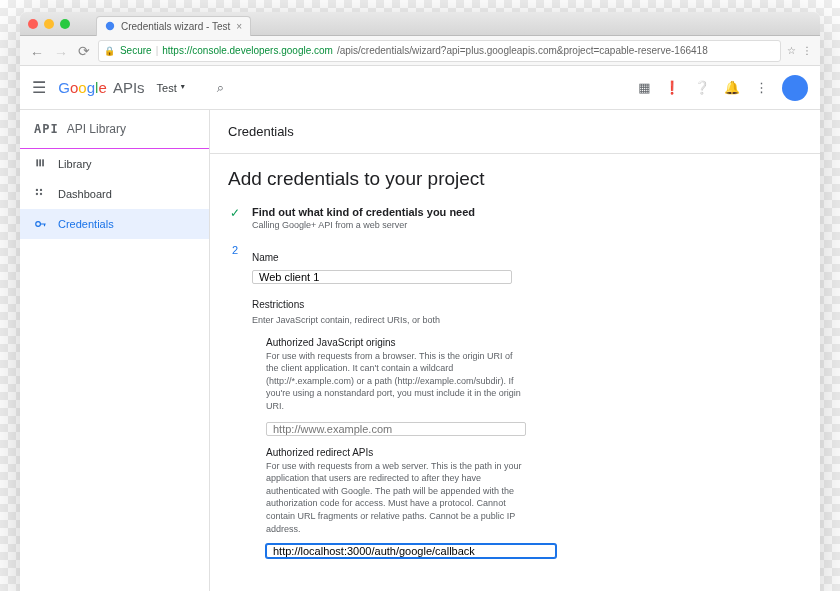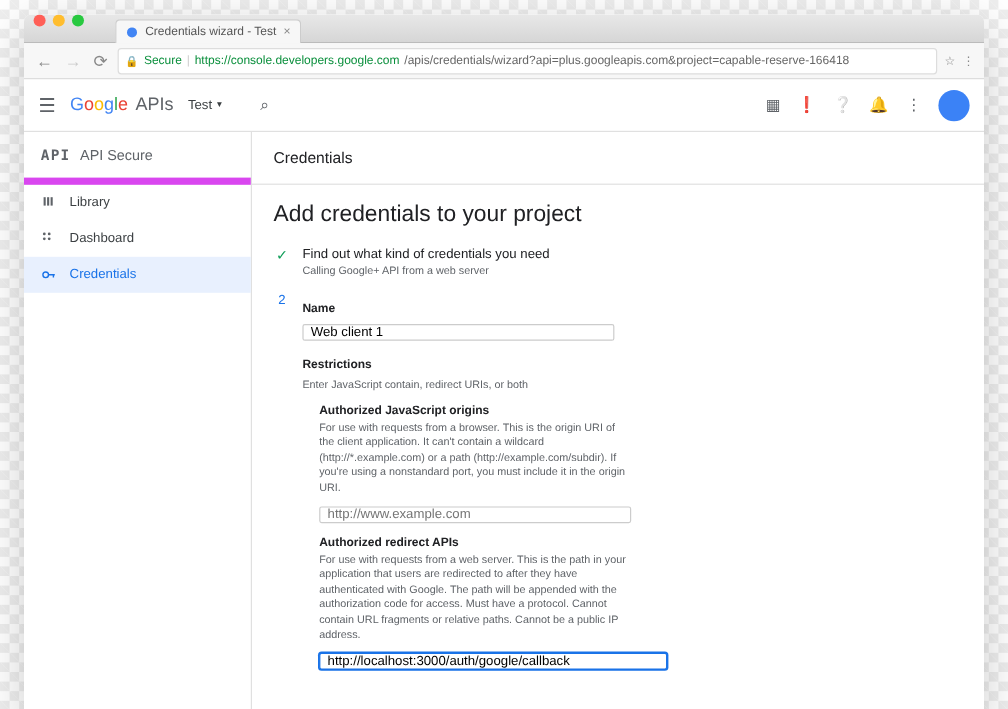--- a/index.html
+++ b/index.html
@@ -1,18 +1,18 @@
 <!DOCTYPE html>
 <html><head>
 <meta charset="utf-8">
 <style>
 *{box-sizing:border-box;margin:0;padding:0;font-family:Arial,Helvetica,sans-serif}
 body{background:#fff;background-image:linear-gradient(45deg,#eee 25%,transparent 25%,transparent 75%,#eee 75%),linear-gradient(45deg,#eee 25%,transparent 25%,transparent 75%,#eee 75%);background-size:16px 16px;background-position:0 0,8px 8px}
 .window{position:relative;margin:12px auto;width:800px;background:#fff;border-radius:6px;box-shadow:0 10px 40px rgba(0,0,0,.2);overflow:hidden}
-.titlebar{display:flex;height:24px;background:linear-gradient(#e8e8e8,#d6d6d6);border-bottom:1px solid #bbb;padding:0 8px;gap:6px}
+.titlebar{display:flex;align-items:center;height:24px;background:linear-gradient(#e8e8e8,#d6d6d6);border-bottom:1px solid #bbb;padding:0 8px;gap:6px}
 .dot{width:10px;height:10px;border-radius:50%}
 .dot.r{background:#ff5f57}.dot.y{background:#ffbd2e}.dot.g{background:#28c940}
 .tab{display:flex;align-items:center;gap:6px;margin-left:20px;background:#f7f7f7;border:1px solid #ccc;border-bottom:none;border-radius:4px 4px 0 0;padding:3px 8px;font-size:10px;color:#555;height:20px;margin-top:4px}
 .tab svg{width:10px;height:10px}
 .addrbar{display:flex;align-items:center;gap:6px;height:30px;padding:0 8px;border-bottom:1px solid #ddd;background:#f7f7f7;font-size:10px}
 .navbtn{color:#888;font-size:14px;padding:0 2px}
 .urlbox{flex:1;display:flex;align-items:center;gap:4px;background:#fff;border:1px solid #ddd;border-radius:3px;padding:2px 6px;height:22px;overflow:hidden;white-space:nowrap}
 .lock{color:#0a8f3c;font-size:9px}
 .secure{color:#0a8f3c}
 .url-h{color:#0a8f3c}.url-p{color:#666}
@@ -23,41 +23,41 @@
 .logo .g1{color:#4285f4}.logo .g2{color:#ea4335}.logo .g3{color:#fbbc05}.logo .g4{color:#4285f4}.logo .g5{color:#34a853}.logo .g6{color:#ea4335}
 .logo .apis{color:#5f6368;font-weight:400;margin-left:2px}
 .proj{display:flex;gap:4px;font-size:11px;color:#3c4043;cursor:pointer}
 .search{flex:1;display:flex;align-items:center;padding-left:20px}
 .search-icon{color:#5f6368;font-size:13px}
 .ricons{display:flex;align-items:center;gap:14px;color:#5f6368}
 .ricons span{font-size:13px;cursor:pointer}
 .avatar{width:26px;height:26px;border-radius:50%;background:#3b82f6}
 .body{display:flex;min-height:480px}
 .sidebar{width:190px;border-right:1px solid #e0e0e0;position:relative}
-.side-h{display:flex;align-items:center;gap:8px;padding:12px 14px;font-size:12px;color:#5f6368;border-bottom:6px solid #d946ef}
+.side-h{display:flex;align-items:center;gap:8px;padding:12px 14px;font-size:12px;color:#5f6368;border-bottom:1px solid #d946ef}
 .side-h b{font-family:monospace;letter-spacing:1px}
 .sitem{display:flex;align-items:center;gap:10px;padding:8px 14px;font-size:11px;color:#3c4043;cursor:pointer}
 .sitem.active{background:#e8f0fe;color:#1a73e8}
 .sitem svg,.sitem .ic{width:14px;height:14px;flex-shrink:0}
 .main{flex:1;overflow:auto}
 .mainhead{padding:14px 18px;font-size:13px;color:#202124;border-bottom:1px solid #e0e0e0}
 .content{padding:14px 18px 24px}
 .h1{font-size:19px;color:#202124;font-weight:400;margin-bottom:16px}
 .step{display:flex;gap:10px;margin-bottom:14px}
 .stepnum{width:14px;font-size:11px;color:#1a73e8;text-align:center;flex-shrink:0}
 .check{color:#0f9d58;font-size:12px}
 .stepbody{flex:1}
-.steptitle{font-size:11px;color:#202124;font-weight:normal;margin-bottom:2px}
+.steptitle{font-size:11px;color:#202124;font-weight:bold;margin-bottom:2px}
 .stepsub{font-size:9px;color:#5f6368}
-.lbl{font-size:10px;color:#202124;font-weight:bold;margin:8px 0 4px}
+.lbl{font-size:10px;color:#202124;font-weight:normal;margin:8px 0 4px}
 .tinput{width:260px;padding:0 6px;font-size:11px;border:1px solid #ccc;border-radius:2px}
 .tinput.focused{border:1px solid #1a73e8;box-shadow:0 0 0 1px #1a73e8}
 .desc{font-size:9px;color:#5f6368;line-height:1.4;margin-bottom:6px}
 .subsec{margin-left:14px;margin-top:10px}
-.sublbl{font-size:10px;font-weight:bold;color:#202124;margin-bottom:2px}
+.sublbl{font-size:10px;font-weight:normal;color:#202124;margin-bottom:2px}
 </style>
 </head>
 <body>
 
 <div class="window">
   <div class="titlebar">
     <div class="dot r"></div>
     <div class="dot y"></div>
     <div class="dot g"></div>
     <div class="tab">
@@ -104,21 +104,21 @@
       <span>🔔</span>
       <span>⋮</span>
       <div class="avatar"></div>
     </div>
   </div>
 
   <div class="body">
     <div class="sidebar">
       <div class="side-h">
         <b>API</b>
-        <span>API Secure</span>
+        <span>API Library</span>
       </div>
       <div class="sitem">
         <svg class="ic" viewBox="0 0 24 24">
             <rect x="4" y="4" width="3" height="12" fill="#5f6368"></rect>
             <rect x="9" y="4" width="3" height="12" fill="#5f6368"></rect>
             <rect x="14" y="4" width="3" height="12" fill="#5f6368"></rect>
           </svg>
         <span>Library</span>
       </div>
       <div class="sitem">

